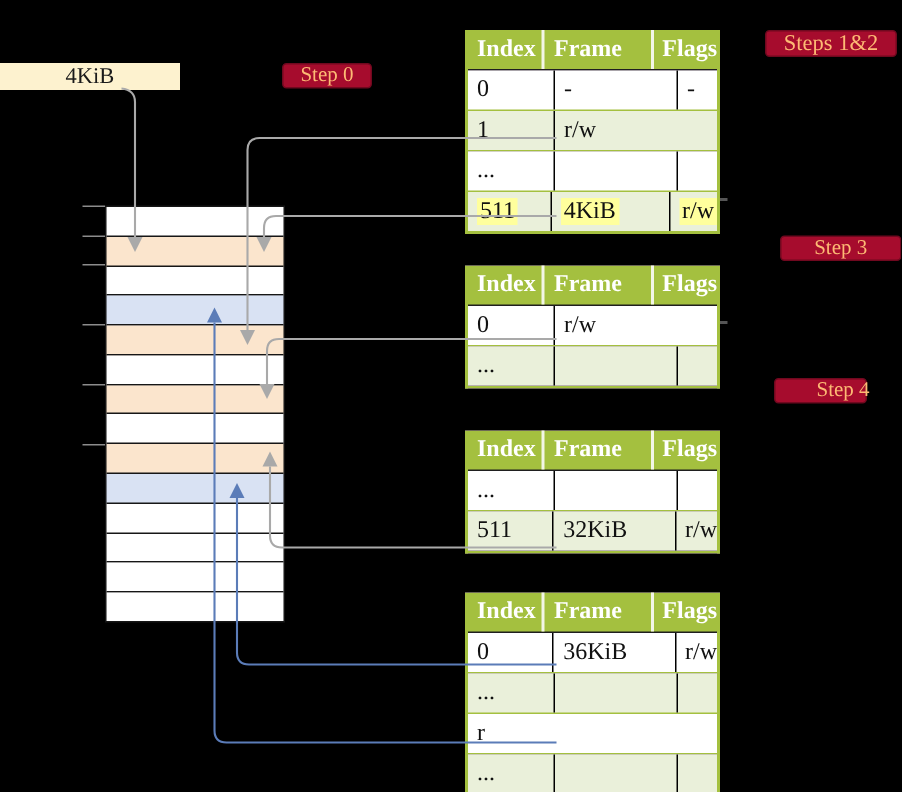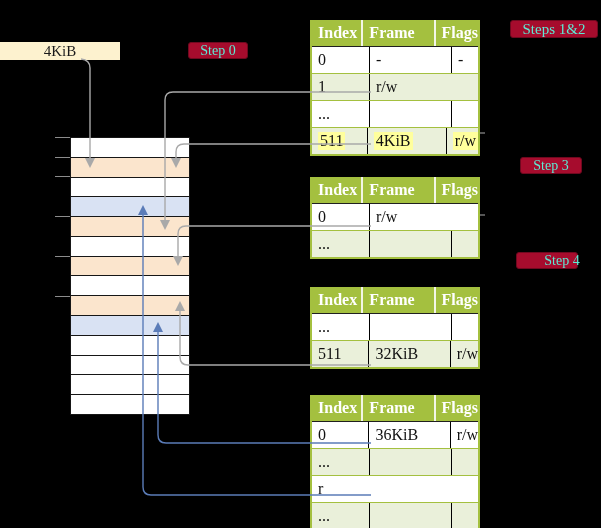--- a/index.html
+++ b/index.html
@@ -18,27 +18,27 @@
   .mrow.peach{background:var(--peach,#fbe5cd);}
   .mrow.blue{background:var(--blue,#d9e2f3);}
   .tick{position:absolute;left:55px;width:15px;height:1px;background:#8c8c8c;z-index:2;}
   
   #legendbox{
     position:absolute;left:0;top:42px;width:120px;height:18px;background:var(--cream,#fdf2cf);
     display:flex;align-items:center;justify-content:center;font-size:15px;color:#1a1a1a;z-index:6;
   }
   
   .badge{
-    position:absolute;background:var(--badge_red,#a60c2d);color:#5eead4;border:1px solid #70081f;
+    position:absolute;background:var(--badge_red,#a60c2d);color:#fdba74;border:1px solid #70081f;
     border-radius:3px;font-size:14px;display:flex;align-items:center;justify-content:center;
     padding:0 6px;height:17px;box-sizing:border-box;z-index:6;white-space:nowrap;
   }
   #badge-step0{left:188px;top:42px;width:60px;}
   #badge-steps12{left:510px;top:20px;width:88px;height:18px;font-size:15px;}
-  #badge-step3{left:520px;top:157px;width:62px;}
+  #badge-step3{left:520px;top:157px;width:81px;}
   #badge-step4{left:516px;top:252px;width:62px;padding-left:36px;}
   
   .ptable{
     position:absolute;left:310px;width:170px;background:#6d28d9;border:2px solid var(--table_green,#a4c03f);
     border-top:none;box-sizing:border-box;z-index:5;
   }
   .thead{display:flex;height:26px;background:var(--table_green,#a4c03f);border-bottom:1px solid #1f1f1f;}
   .thcell{
     color:#fff;font-weight:bold;font-size:16px;display:flex;align-items:center;
     padding-left:6px;box-sizing:border-box;border-right:2px solid #f3f6e6;

